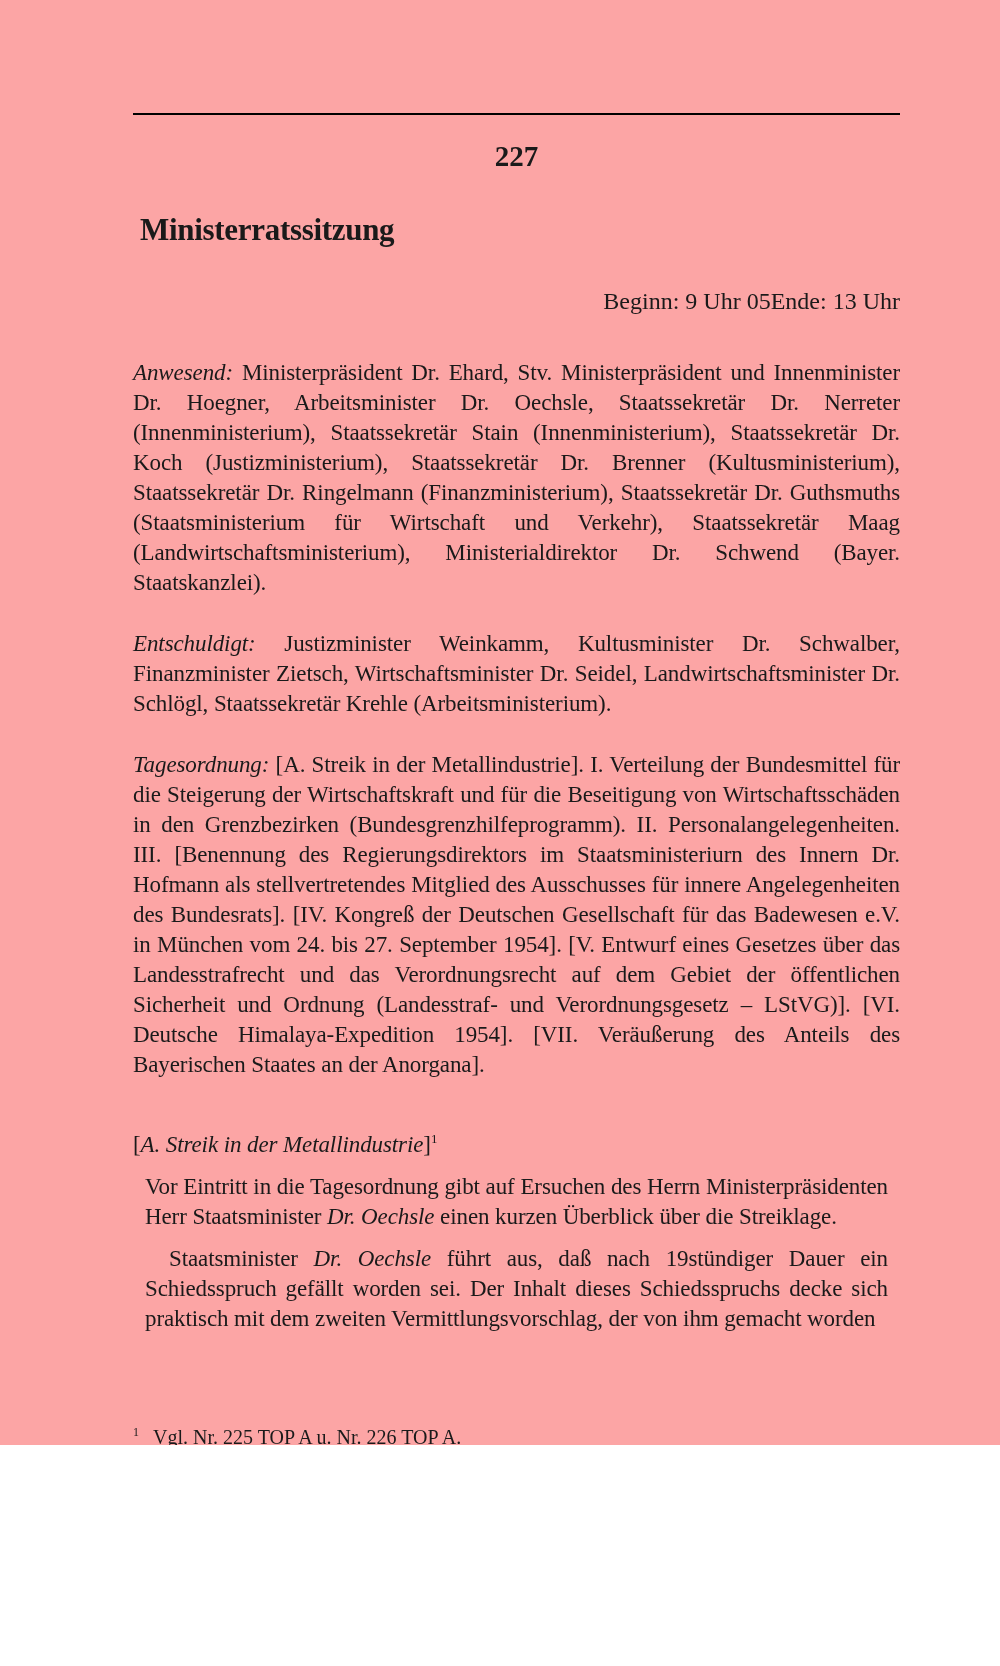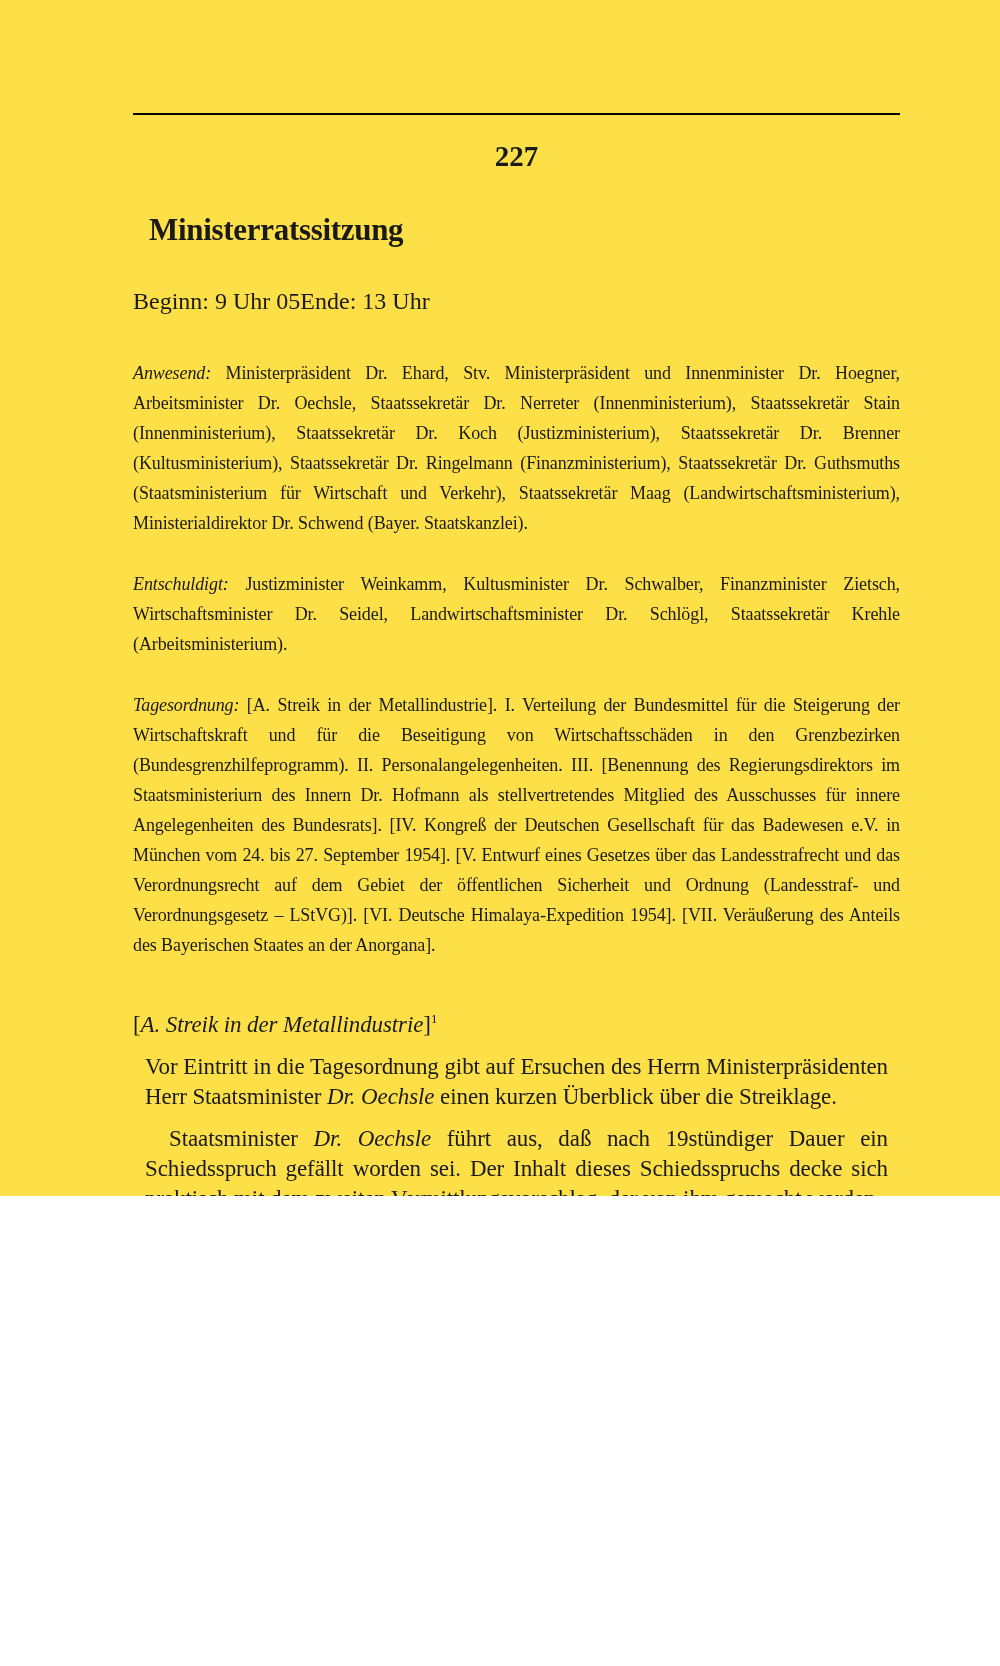--- a/index.html
+++ b/index.html
@@ -3,22 +3,22 @@
 <meta charset="utf-8">
 <style>
   html, body {
     margin: 0;
     padding: 0;
     background: #ffffff;
   }
   .page {
     position: relative;
     width: 1000px;
-    height: 1196px;
-    background: #fde047;
+    height: 1445px;
+    background: #fca5a5;
     font-family: "Liberation Serif", "DejaVu Serif", serif;
     color: #1a1a1a;
     overflow: hidden;
   }
   .top-rule {
     position: absolute;
     left: 133px;
     top: 113px;
     width: 767px;
     height: 2px;
@@ -37,32 +37,32 @@
     line-height: 32px;
     margin: 0 0 40px 0;
   }
   .header-row {
     display: flex;
     justify-content: space-between;
     align-items: baseline;
     font-weight: 700;
     font-size: 31px;
     line-height: 36px;
-    margin: 0 0 38px 16px;
+    margin: 0 0 38px 7px;
     letter-spacing: -0.3px;
   }
   .times-row {
     display: flex;
-    justify-content: flex-start;
+    justify-content: flex-end;
     font-size: 24px;
     line-height: 30px;
     margin: 0 0 42px 0;
   }
   .para {
-    font-size: 18px;
+    font-size: 23px;
     line-height: 30px;
     text-align: justify;
     margin: 0 0 31px 0;
     letter-spacing: -0.1px;
     hyphens: auto;
   }
   .it {
     font-style: italic;
   }
   .section-heading {
@@ -133,14 +133,15 @@
     <p class="para"><span class="it">Tagesordnung:</span><span> [A. Streik in der Metallindustrie]. I. Verteilung der Bundesmittel für die Steigerung der Wirtschaftskraft und für die Beseitigung von Wirtschaftsschäden in den Grenzbezirken (Bundesgrenzhilfeprogramm). II. Personalangelegenheiten. III. [Benennung des Regierungsdirektors im Staatsministeriurn des Innern Dr. Hofmann als stellvertretendes Mitglied des Ausschusses für innere Angelegenheiten des Bundesrats]. [IV. Kongreß der Deutschen Gesellschaft für das Badewesen e.V. in München vom 24. bis 27. September 1954]. [V. Entwurf eines Gesetzes über das Landesstrafrecht und das Verordnungsrecht auf dem Gebiet der öffentlichen Sicherheit und Ordnung (Landesstraf- und Verordnungsgesetz – LStVG)]. [VI. Deutsche Himalaya-Expedition 1954]. [VII. Veräußerung des Anteils des Bayerischen Staates an der Anorgana].</span></p>
 
     <p class="section-heading"><span>[</span><span class="sh-title">A. Streik in der Metallindustrie</span><span>]</span><sup class="ref">1</sup></p>
 
     <p class="body-para"><span>Vor Eintritt in die Tagesordnung gibt auf Ersuchen des Herrn Ministerpräsidenten Herr Staatsminister </span><span class="it">Dr. Oechsle</span><span> einen kurzen Überblick über die Streiklage.</span></p>
 
     <p class="body-para indent"><span>Staatsminister </span><span class="it">Dr. Oechsle</span><span> führt aus, daß nach 19stündiger Dauer ein Schiedsspruch gefällt worden sei. Der Inhalt dieses Schiedsspruchs decke sich praktisch mit dem zweiten Vermittlungsvorschlag, der von ihm gemacht worden</span></p>
 
   </div>
 
+  <div class="footnote"><span class="fn-marker">1</span><span>Vgl. Nr. 225 TOP A u. Nr. 226 TOP A.</span></div>
 
 </div>
 
 </body></html>

